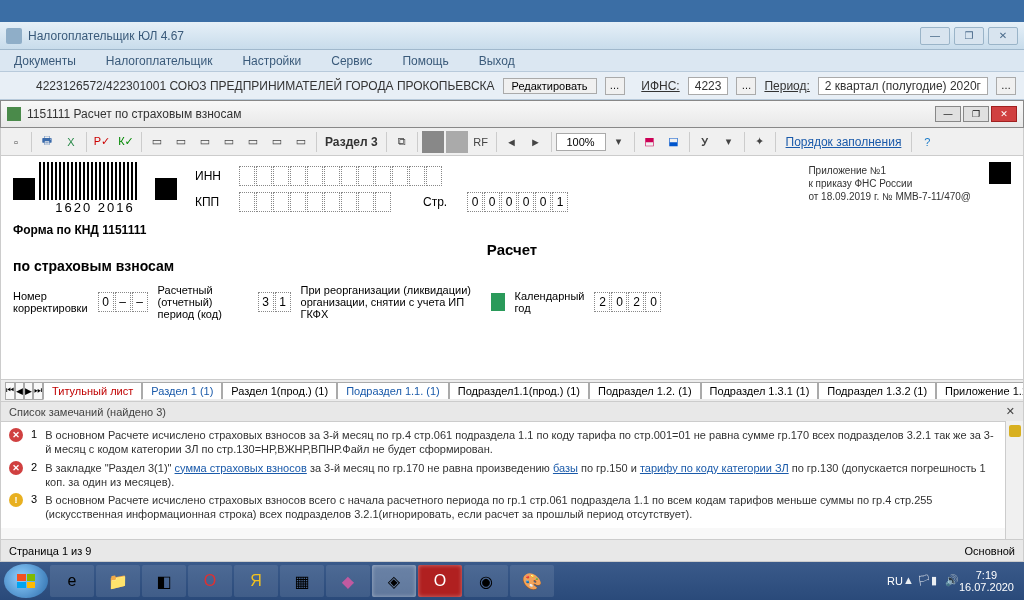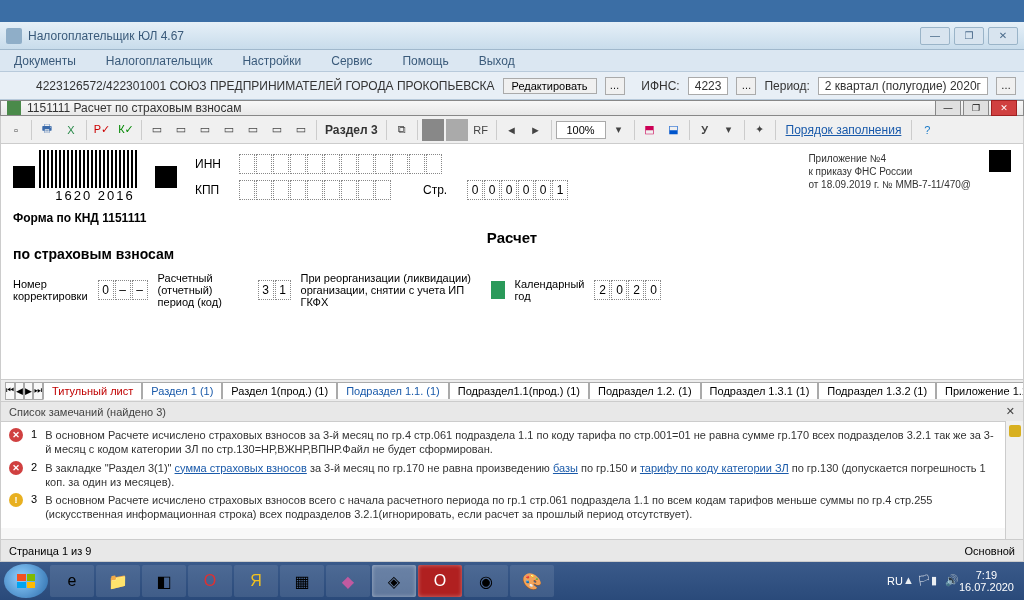--- a/index.html
+++ b/index.html
@@ -14,25 +14,25 @@
 .win-btn { width: 30px; height: 18px; background: #d8e4ef; border: 1px solid #9ab4c8; border-radius: 2px; display: flex; align-items: center; justify-content: center; color: #4a6a8a; font-size: 10px; cursor: pointer; }
 
 .menubar { height: 22px; background: #dbe7f2; display: flex; align-items: center; padding: 0 6px; gap: 14px; border-bottom: 1px solid #b8cadb; }
 .menubar .menu-item { padding: 2px 8px; color: #3a5a7a; cursor: pointer; font-size: 12px; }
 
 .orgbar { height: 28px; background: #e8eff6; display: flex; align-items: center; padding: 0 8px; gap: 8px; border-bottom: 1px solid #b8cadb; font-size: 12px; color: #333; }
 .orgbar .org-text { white-space: nowrap; margin-left: 28px; }
 .orgbar .edit-btn { background: #f0f0f0; border: 1px solid #aaa; padding: 1px 8px; font-size: 11px; cursor: pointer; }
 .orgbar .dots-btn { background: #f0f0f0; border: 1px solid #aaa; width: 20px; height: 18px; font-size: 10px; cursor: pointer; }
 .orgbar .spacer { flex: 1; }
-.orgbar .label { color: #333; }
+.orgbar .label { color: #333; text-decoration: underline; }
 .orgbar .field { border: 1px solid #aaa; background: #fff; padding: 1px 6px; min-width: 40px; display: inline-block; text-align: center; }
 
 .doc-frame { flex: 1; background: #6b8db0; padding: 0; display: flex; flex-direction: column; }
-.doc-titlebar { height: 16px; background: linear-gradient(#f8f8f8, #e8e8e8); display: flex; align-items: center; padding: 0 6px; border: 1px solid #888; }
+.doc-titlebar { height: 28px; background: linear-gradient(#f8f8f8, #e8e8e8); display: flex; align-items: center; padding: 0 6px; border: 1px solid #888; }
 .doc-titlebar .doc-icon { width: 14px; height: 14px; background: #4a8a4a; margin-right: 6px; }
 .doc-titlebar .doc-title { flex: 1; color: #333; font-size: 12px; }
 .doc-win-btn { width: 26px; height: 16px; border: 1px solid #888; background: #e0e0e0; font-size: 9px; cursor: pointer; display:inline-flex; align-items:center; justify-content:center;}
 .doc-win-btn.close { background: #d04040; color: #fff; border-color: #a02020; }
 
 .toolbar { height: 28px; background: #f0f0f0; border: 1px solid #ccc; border-top: none; display: flex; align-items: center; padding: 0 4px; gap: 2px; }
 .tb-btn { width: 22px; height: 22px; display: flex; align-items: center; justify-content: center; cursor: pointer; border: 1px solid transparent; font-size: 11px; color: #444; }
 .tb-sep { width: 1px; height: 20px; background: #ccc; margin: 0 2px; }
 .tb-label { font-size: 12px; font-weight: bold; color: #333; padding: 0 4px; }
 .tb-input { border: 1px solid #aaa; width: 50px; height: 18px; font-size: 11px; text-align: center; }
@@ -242,21 +242,21 @@
                   <span class="cell">0</span>
                   <span class="cell">0</span>
                   <span class="cell">0</span>
                   <span class="cell">0</span>
                   <span class="cell">1</span>
               </div>
             </div>
           </div>
 
           <div class="right-note" style="margin-left:auto; margin-top:2px;">
-            <div>Приложение №4</div>
+            <div>Приложение №1</div>
             <div>к приказу ФНС России</div>
             <div>от 18.09.2019 г. № ММВ-7-11/470@</div>
           </div>
           <div class="black-sq" style="margin-top:0;"></div>
         </div>
 
         <div class="doc-main-title">Расчет</div>
         <div class="doc-sub-title">по страховым взносам</div>
 
         <div class="params-row">

